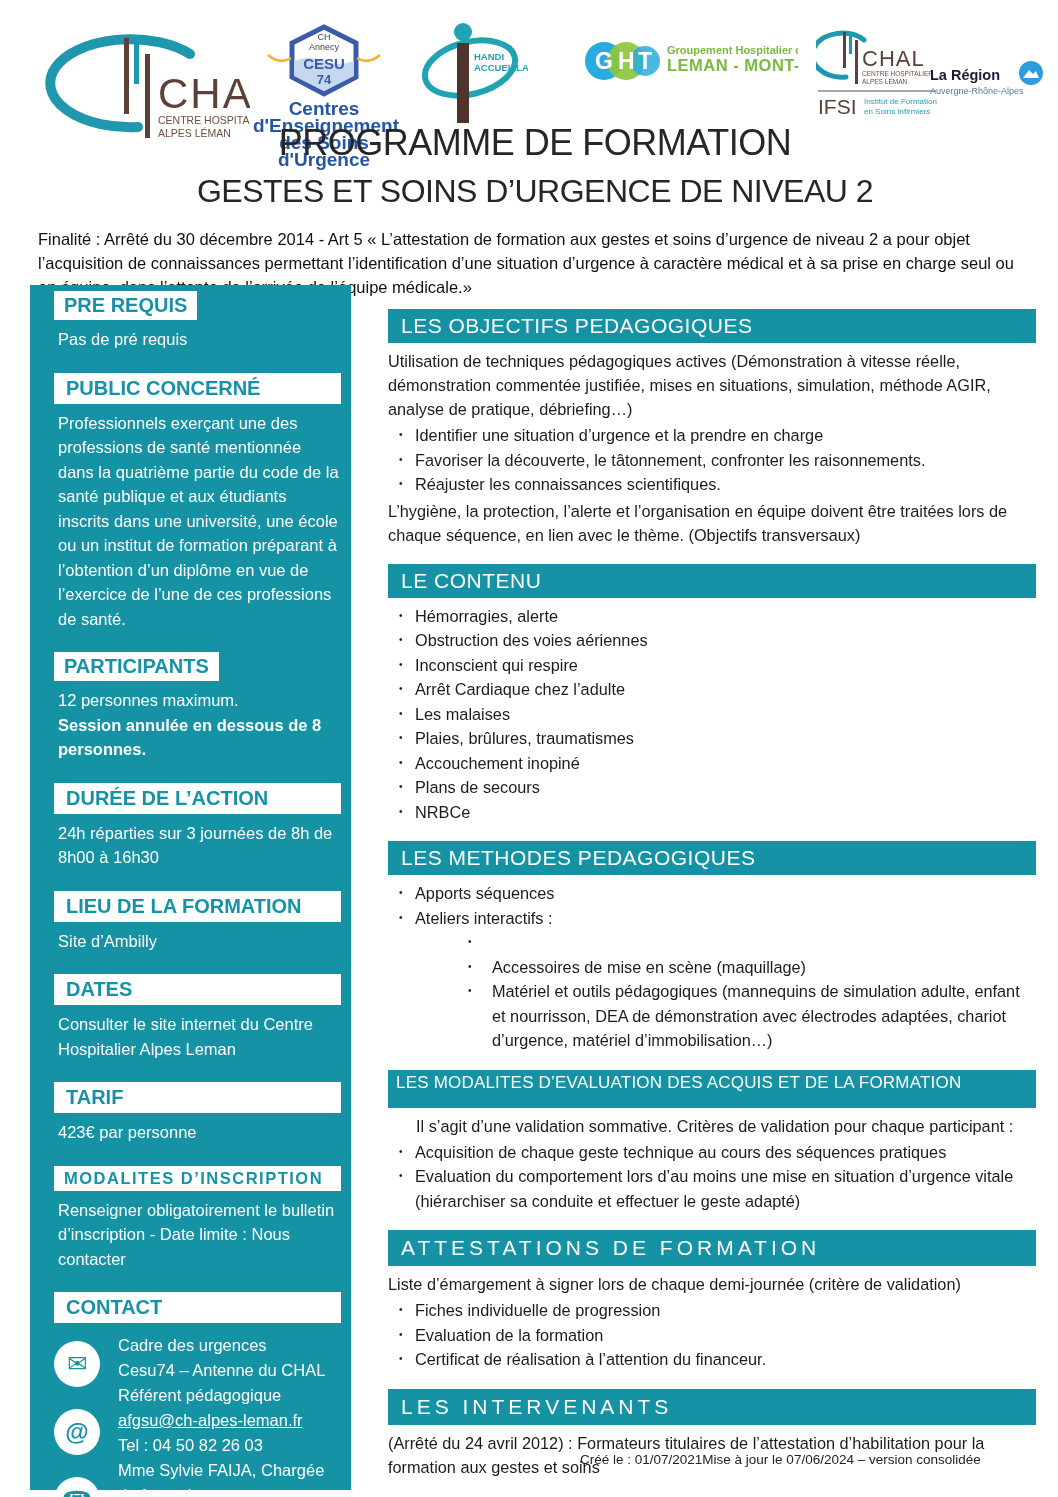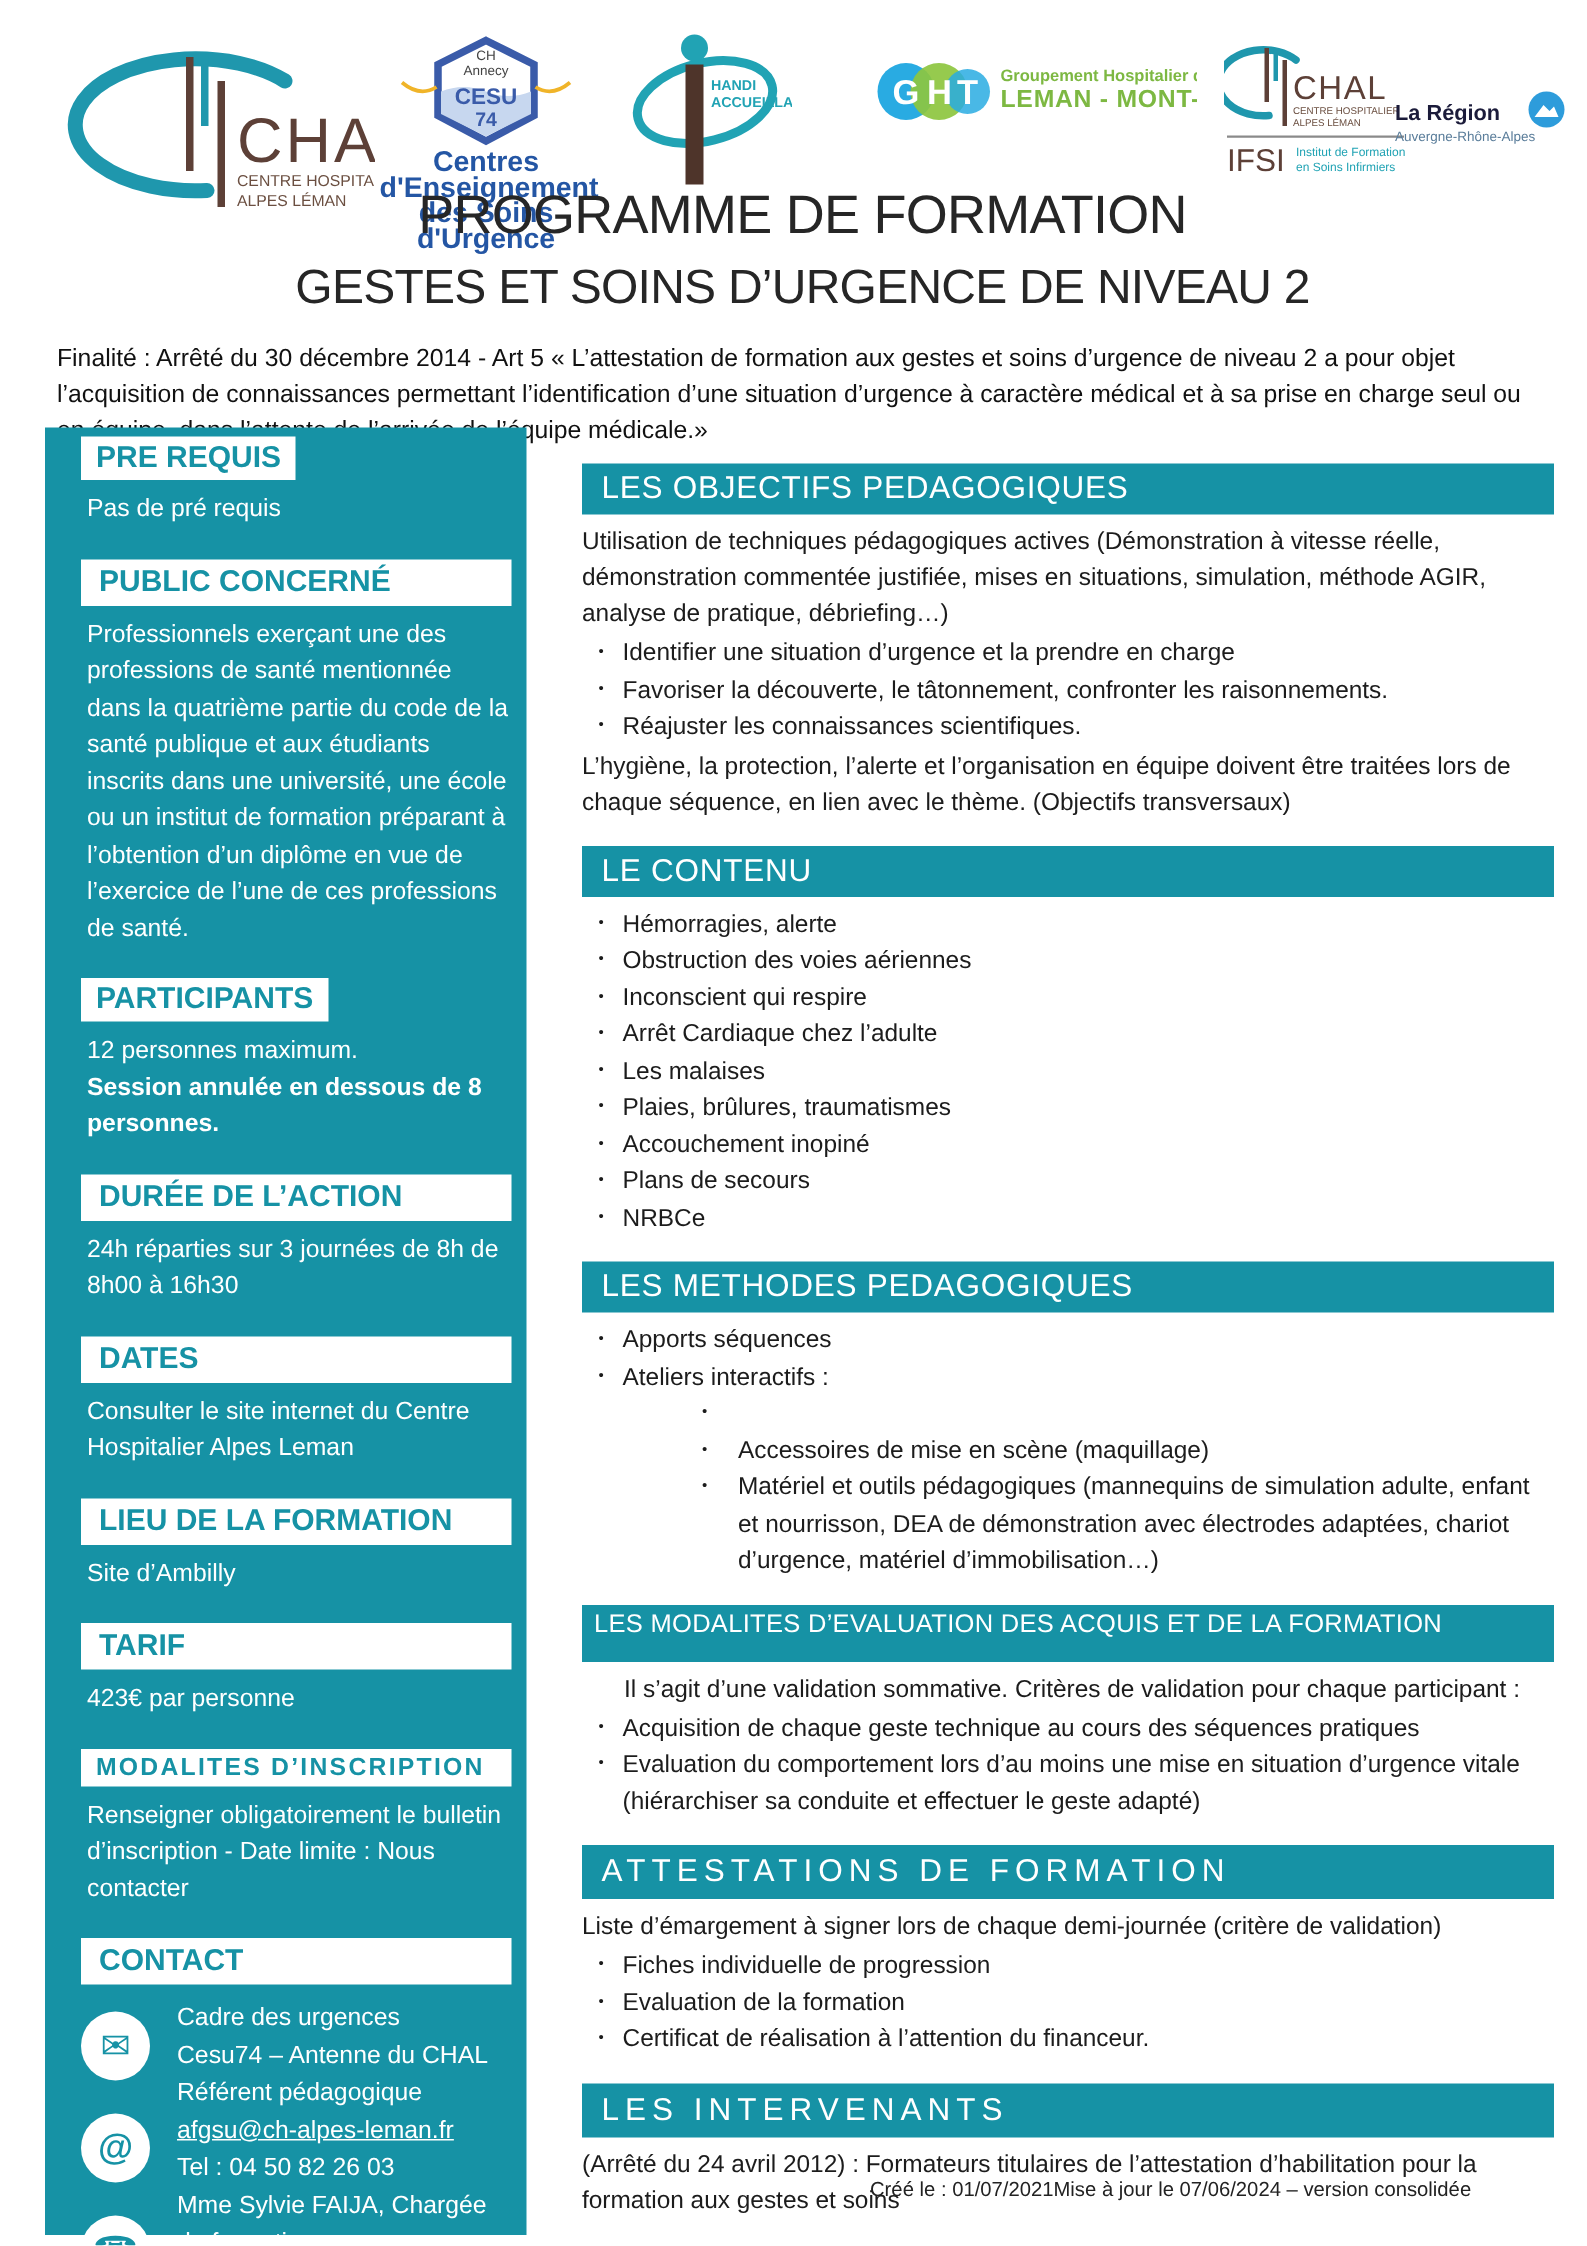--- a/index.html
+++ b/index.html
@@ -153,26 +153,26 @@
         <div class="side-sec">
           <div class="side-title">PUBLIC  CONCERNÉ</div>
           <div class="side-text">Professionnels exerçant une des professions de santé mentionnée dans la quatrième partie du code de la santé publique et aux étudiants inscrits dans une université, une école ou un institut de formation préparant à l’obtention d’un diplôme en vue de l’exercice de l’une de ces professions de santé.</div>
         </div>
         <div class="side-sec"><div class="side-title narrow">PARTICIPANTS</div><div class="side-text">12 personnes  maximum.</div><div class="side-text b">Session annulée en dessous de 8 personnes.</div></div>
         <div class="side-sec">
           <div class="side-title">DURÉE DE L’ACTION</div>
           <div class="side-text">24h réparties sur 3 journées de 8h de 8h00 à 16h30</div>
         </div>
         <div class="side-sec">
+          <div class="side-title">LIEU DE LA FORMATION</div>
+          <div class="side-text">Site d’Ambilly</div>
+        </div>
+        <div class="side-sec">
           <div class="side-title">DATES</div>
           <div class="side-text">Consulter le site internet du Centre Hospitalier Alpes Leman</div>
-        </div>
-        <div class="side-sec">
-          <div class="side-title">LIEU DE LA FORMATION</div>
-          <div class="side-text">Site d’Ambilly</div>
         </div>
         <div class="side-sec">
           <div class="side-title">TARIF</div>
           <div class="side-text">423€ par personne</div>
         </div>
         <div class="side-sec">
           <div class="side-title small">MODALITES D’INSCRIPTION</div>
           <div class="side-text">Renseigner obligatoirement le bulletin d’inscription - Date limite : Nous contacter</div>
         </div>
       </div>

